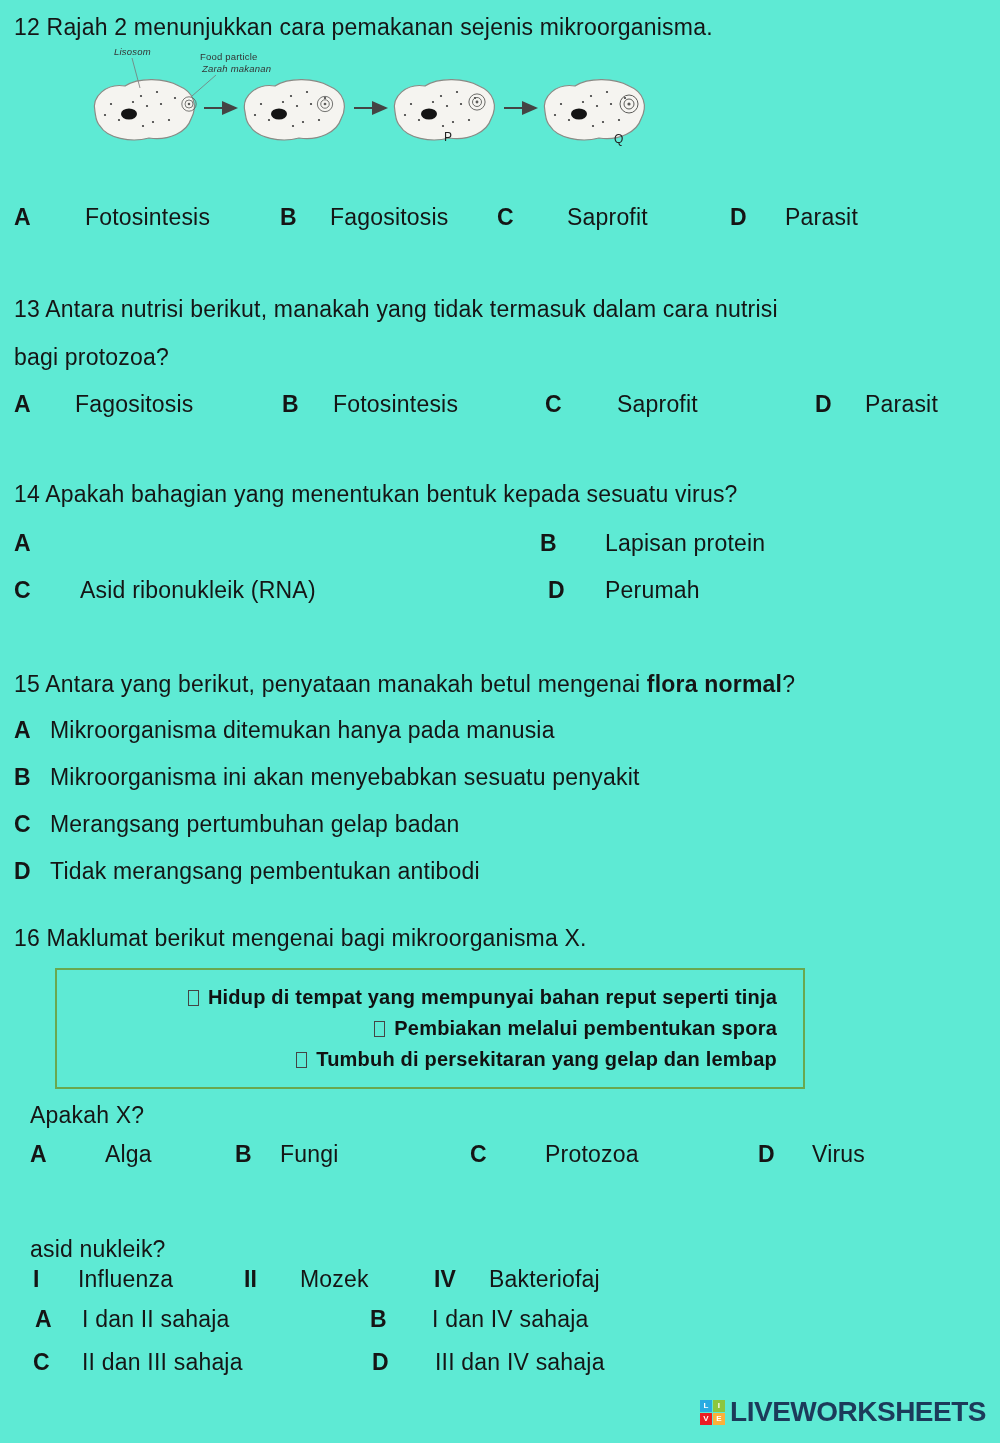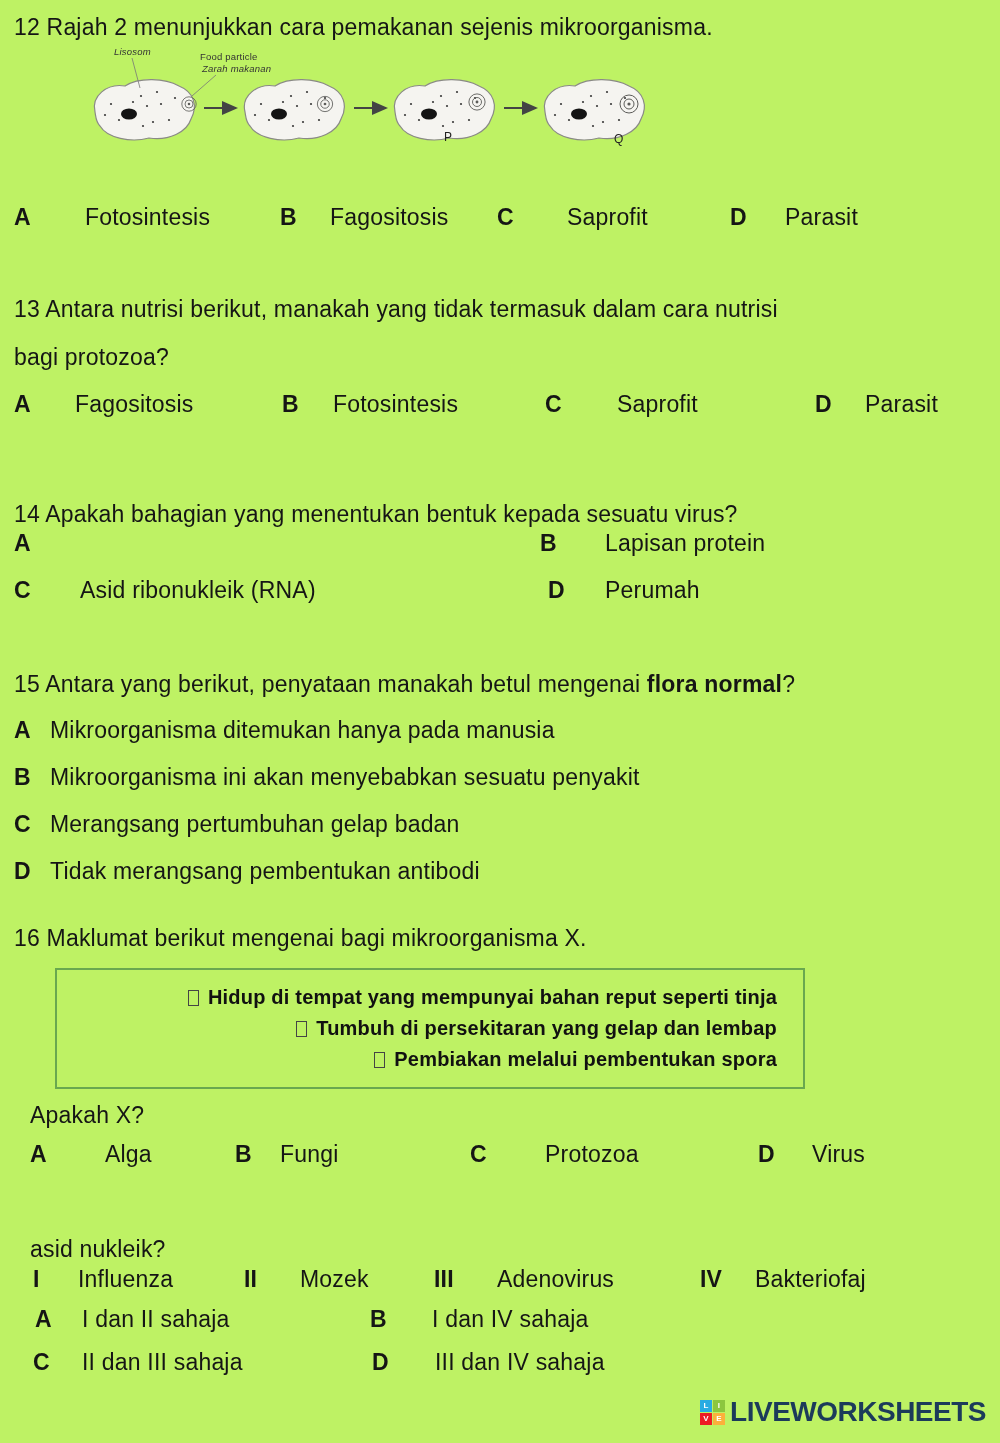--- a/index.html
+++ b/index.html
@@ -1,21 +1,21 @@
 <!DOCTYPE html>
 <html><head>
 <meta charset="utf-8">
 <style>
   * { box-sizing: border-box; }
   html,body { margin:0; padding:0; background:#fff; }
   .page {
     position: relative;
     width: 1000px;
     height: 1443px;
-    background: #bef264;
+    background: #5eead4;
     font-family: "Liberation Sans", sans-serif;
     color: #151515;
     font-size: 23px;
     letter-spacing: .2px;
     overflow: hidden;
   }
   .abs { position: absolute; }
   .b { font-weight: bold; margin-top: 16px; }
   .optrow { display: flex; align-items: flex-start; white-space: nowrap; }
   .opt { display: flex; }
@@ -160,21 +160,21 @@
     <div class="opt" style="width:270px">
       <span class="ltr" style="width:72px">C</span>
       <span>Saprofit</span>
     </div>
     <div class="opt">
       <span class="ltr" style="width:50px">D</span>
       <span>Parasit</span>
     </div>
   </div>
 
-  <div class="abs" style="left:14px;top:501px">14  Apakah bahagian yang menentukan bentuk kepada sesuatu virus?</div>
+  <div class="abs" style="left:14px;top:481px">14  Apakah bahagian yang menentukan bentuk kepada sesuatu virus?</div>
 
   <div class="abs optrow" style="left:14px;top:530px">
     <div class="opt" style="width:526px">
       <span class="ltr" style="width:54px">A</span>
     </div>
     <div class="opt">
       <span class="ltr" style="width:65px">B</span>
       <span>Lapisan protein</span>
     </div>
   </div>
@@ -213,25 +213,25 @@
 
   <div class="abs" style="left:14px;top:925px">16 Maklumat berikut mengenai bagi mikroorganisma X.</div>
 
   <div class="abs infobox" style="left:55px;top:968px;width:750px">
     <div class="info-item">
       <span class="glyphbox"></span>
       <span>Hidup di tempat yang mempunyai bahan reput seperti tinja</span>
     </div>
     <div class="info-item">
       <span class="glyphbox"></span>
-      <span>Tumbuh di persekitaran yang gelap dan lembap</span>
+      <span>Pembiakan melalui pembentukan spora</span>
     </div>
     <div class="info-item">
       <span class="glyphbox"></span>
-      <span>Pembiakan melalui pembentukan spora</span>
+      <span>Tumbuh di persekitaran yang gelap dan lembap</span>
     </div>
   </div>
 
   <div class="abs" style="left:30px;top:1102px">Apakah X?</div>
 
   <div class="abs optrow" style="left:30px;top:1141px">
     <div class="opt" style="width:205px">
       <span class="ltr" style="width:75px">A</span>
       <span>Alga</span>
     </div>
@@ -252,24 +252,20 @@
   <div class="abs" style="left:30px;top:1236px">asid nukleik?</div>
 
   <div class="abs optrow" style="left:33px;top:1266px">
     <div class="opt" style="width:211px">
       <span class="ltr" style="width:45px">I</span>
       <span>Influenza</span>
     </div>
     <div class="opt" style="width:190px">
       <span class="ltr" style="width:56px">II</span>
       <span>Mozek</span>
-    </div>
-    <div class="opt" style="width:266px">
-      <span class="ltr" style="width:63px">III</span>
-      <span>Adenovirus</span>
     </div>
     <div class="opt">
       <span class="ltr" style="width:55px">IV</span>
       <span>Bakteriofaj</span>
     </div>
   </div>
 
   <div class="abs optrow" style="left:35px;top:1306px">
     <div class="opt" style="width:335px">
       <span class="ltr" style="width:47px">A</span>

